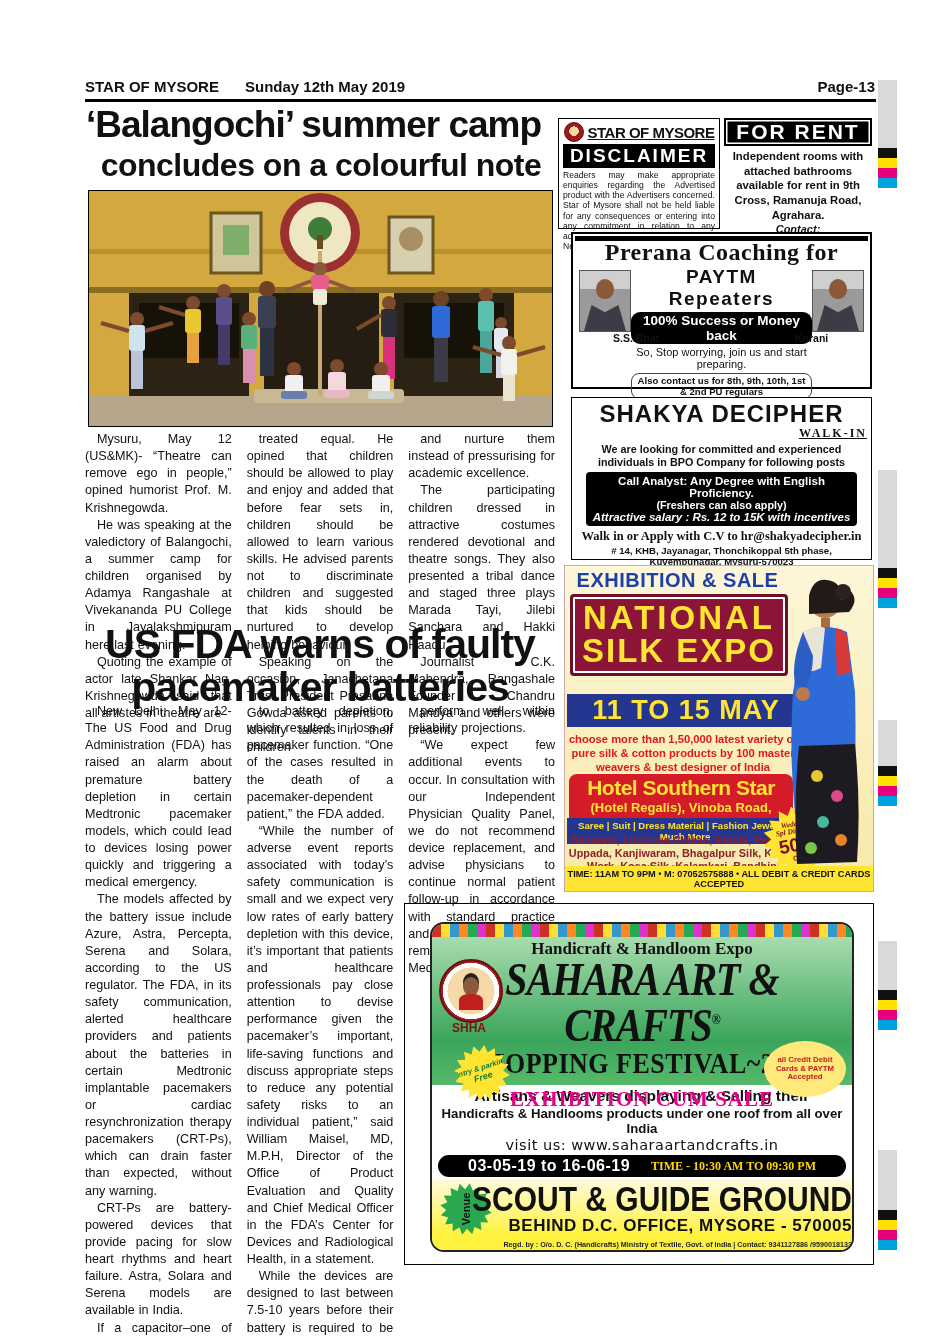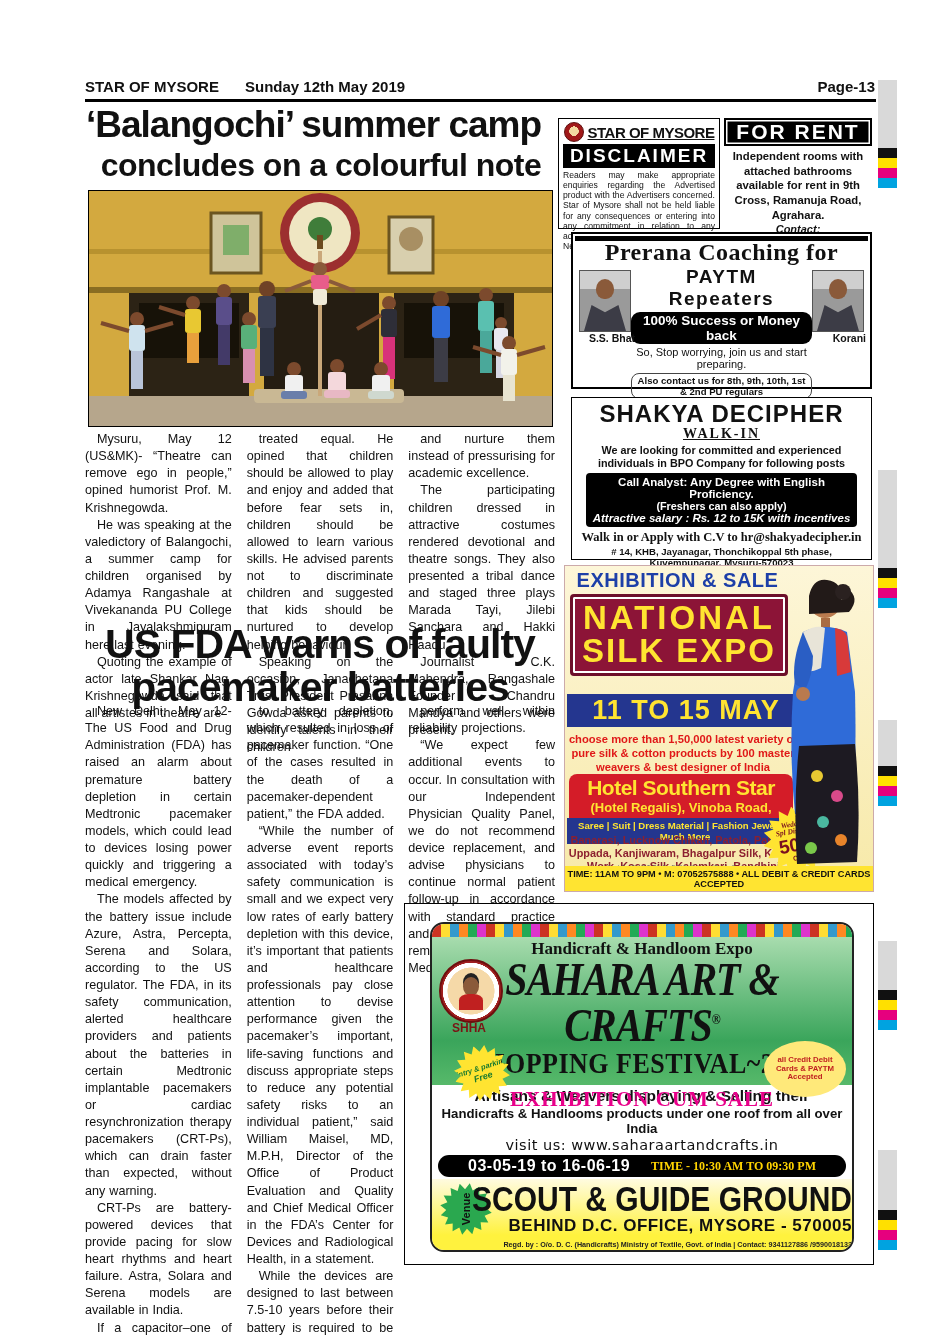--- a/index.html
+++ b/index.html
@@ -52,28 +52,28 @@
   .pre-title{font-family:"Liberation Serif",serif;font-weight:bold;font-size:24px;text-align:center;margin-top:-2px;letter-spacing:0.5px;}
   .pre-mid{margin:0 58px;text-align:center;}
   .pre-sub{font-weight:bold;font-size:19px;letter-spacing:1.5px;}
   .pre-badge{background:#000;color:#fff;border-radius:9px;font-weight:bold;font-size:13.5px;padding:1px 6px;display:inline-block;margin-top:2px;}
   .pre-tag{font-size:11px;margin-top:2px;}
   .pre-also{border:1.5px solid #444;border-radius:8px;font-weight:bold;font-size:9.6px;padding:1px 4px;display:inline-block;margin-top:3px;}
   .pre-photo{position:absolute;top:36px;width:50px;height:60px;background:linear-gradient(180deg,#cfcfcf 0 30%,#9a9a9a 30% 100%);border:1px solid #555;}
   .pre-photo.left{left:6px;} .pre-photo.right{right:6px;}
   .pre-face{position:absolute;left:50%;top:8px;width:18px;height:20px;margin-left:-9px;border-radius:50% 50% 45% 45%;background:#8a5a3a;}
   .pre-suit{position:absolute;left:4px;bottom:0;width:42px;height:26px;background:#3c3c46;clip-path:polygon(0 100%,18% 0,50% 28%,82% 0,100% 100%);}
-  .pre-name{position:absolute;top:98px;width:62px;text-align:right;font-weight:bold;font-size:10.5px;}
-  .pre-name.left{left:0;} .pre-name.right{right:4px;}
+  .pre-name{position:absolute;top:98px;width:62px;text-align:left;font-weight:bold;font-size:10.5px;padding-left:40px;}
+  .pre-name.left{left:0;} .pre-name.right{right:13px;}
   .pre-bar{background:#000;color:#fff;font-weight:bold;font-size:9.8px;text-align:center;margin:2px 3px 0 3px;padding:2px 0;border-radius:2px;}
 
   
   .ad-shakya{left:571px;top:397px;width:301px;height:163px;border:1.5px solid #000;padding:2px 4px;box-sizing:border-box;}
   .shk-title{font-weight:900;font-size:24px;text-align:center;letter-spacing:1px;}
-  .shk-sub{font-family:"Liberation Serif",serif;font-weight:bold;font-size:14px;text-align:center;text-decoration:underline;letter-spacing:2px;margin-top:-2px;}
+  .shk-sub{font-family:"Liberation Serif",serif;font-weight:bold;font-size:12px;text-align:right;text-decoration:underline;letter-spacing:2px;margin-top:-2px;}
   .shk-intro{font-weight:600;font-size:10.8px;text-align:center;line-height:1.2;margin-top:2px;}
   .shk-box{background:#000;color:#fff;border-radius:4px;text-align:center;font-weight:bold;padding:3px 4px;margin:3px 10px 0 10px;}
   .shk-box .l1{font-size:11.5px;} .shk-box .l2{font-size:10.8px;} .shk-box .l3{font-size:11.5px;font-style:italic;}
   .shk-apply{font-family:"Liberation Serif",serif;font-weight:bold;font-size:12.5px;text-align:center;margin-top:3px;}
   .shk-addr{font-weight:bold;font-size:9.6px;text-align:center;margin-top:1px;}
   .shk-contact{border-top:1.5px solid #000;font-weight:bold;font-size:15.5px;text-align:center;margin-top:3px;padding-top:2px;}
 
   
   .ad-silk{left:564px;top:565px;width:308px;height:325px;background:linear-gradient(180deg,#fdf6d8,#f7e9a8);overflow:hidden;border:1px solid #caa;}
   .silk-exh{position:absolute;left:0;top:3px;width:225px;text-align:center;color:#1d3fa8;font-weight:900;font-size:20px;letter-spacing:0.5px;}

